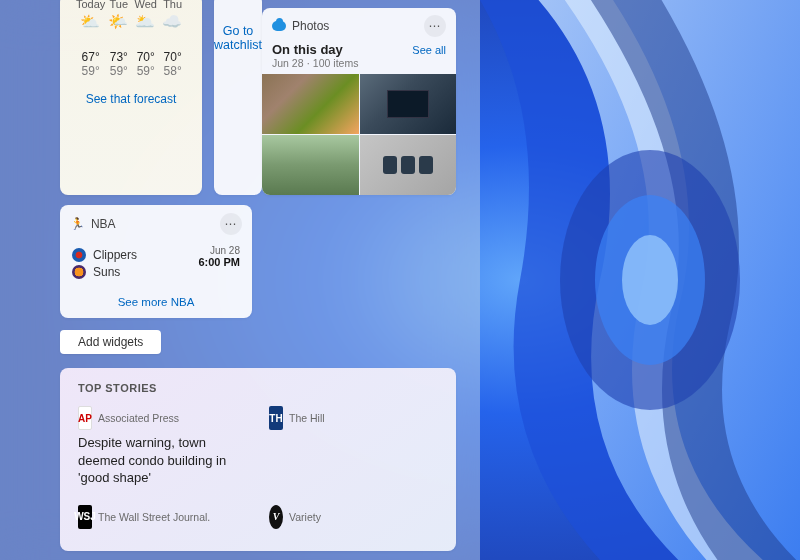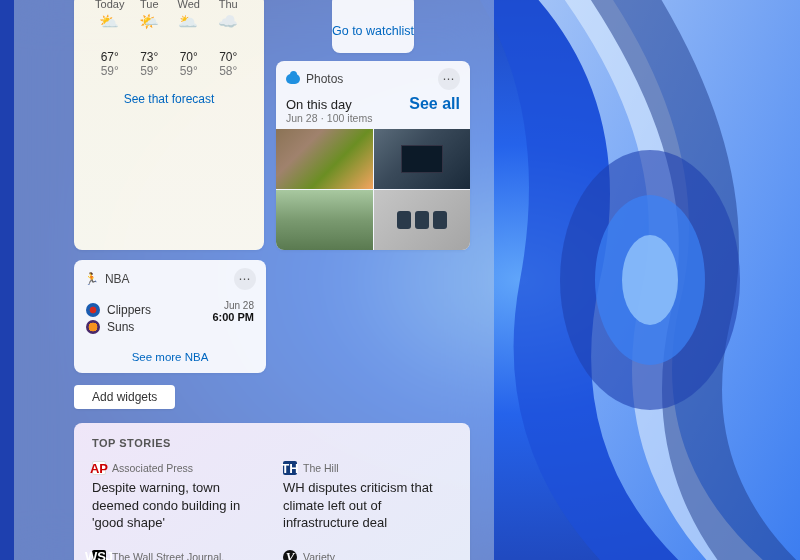--- a/index.html
+++ b/index.html
@@ -4,21 +4,21 @@
   <style>
     * { margin: 0; padding: 0; box-sizing: border-box; font-family: "Segoe UI", -apple-system, sans-serif; }
     html, body { width: 800px; height: 560px; overflow: hidden; }
     body {
       background: radial-gradient(ellipse at 70% 50%, #3b82f6 0%, #2563eb 30%, #1d4ed8 60%, #93c5fd 100%);
       position: relative;
     }
     .wallpaper { position: absolute; inset: 0; z-index: 0; }
     .wallpaper svg { width: 100%; height: 100%; }
     .panel {
-      position: absolute; left: 14px; top: 0; width: 480px; height: 560px;
+      position: absolute; left: 0; top: 0; width: 480px; height: 560px;
       background: rgba(200, 214, 228, 0.45);
       backdrop-filter: blur(24px);
       padding: 0 24px 0 60px;
       overflow: hidden;
       z-index: 1;
     }
     .row { display: flex; gap: 12px; }
     .card {
       background: rgba(255,255,255,0.92);
       border-radius: 8px;
@@ -36,23 +36,23 @@
     .hi { font-size: 12px; color: #262626; margin-top: 18px; }
     .lo { font-size: 12px; color: #7a7a7a; }
     .see-forecast { text-align: center; color: #0067c0; font-size: 12px; padding: 6px 0 2px; cursor: pointer; }
     .watchlist-card { flex: 1; margin-top: -6px; padding: 10px 0 14px; text-align: center; }
     .go-watchlist { color: #0067c0; font-size: 12.5px; cursor: pointer; padding-top: 20px; display: inline-block; }
     .photos-card { margin-top: 8px; padding: 0; overflow: hidden; width: 194px; }
     .photos-head { display: flex; align-items: center; padding: 7px 10px 3px; gap: 6px; }
     .photos-head .title { font-size: 12px; color: #444; flex: 1; }
     .ellipsis { width: 22px; height: 22px; border-radius: 50%; background: rgba(0,0,0,0.05); display: flex; align-items: center; justify-content: center; font-size: 12px; color: #555; cursor: pointer; letter-spacing: 1px; }
     .photos-sub { padding: 2px 10px 5px; display: flex; align-items: baseline; justify-content: space-between; }
-    .onday { font-size: 13px; color: #222; font-weight: 400; }
+    .onday { font-size: 13px; color: #222; font-weight: 700; }
     .oncount { font-size: 10.5px; color: #777; }
-    .seeall { font-size: 16px; color: #0067c0; cursor: pointer; font-weight: bold; }
+    .seeall { font-size: 11px; color: #0067c0; cursor: pointer; }
     .photo-grid { display: grid; grid-template-columns: 1fr 1fr; grid-template-rows: 60px 60px; gap: 1px; }
     .ph { background-size: cover; background-position: center; }
     .ph1 { background: linear-gradient(135deg, #8b7355 0%, #a0826d 30%, #6b8e23 60%, #f4a460 100%); }
     .ph2 { background: linear-gradient(135deg, #5a6b7a 0%, #3a4a5a 40%, #1a2a3a 100%); display:flex; align-items:center; justify-content:center; }
     .ph2::after { content:""; width:40px; height:26px; background:#0c1a28; border:1px solid #334; }
     .ph3 { background: linear-gradient(180deg, #a8c8a0 0%, #7a9a70 50%, #5a7a50 100%); }
     .ph4 { background: linear-gradient(135deg, #c5c5c5 0%, #a5a5a5 100%); display:flex; gap:4px; align-items:center; justify-content:center; }
     .ph4 span { width:14px; height:18px; background:#2a3a4a; border-radius:3px; }
     .sports-card { width: 192px; margin-top: 10px; padding: 8px 10px 10px; }
     .sports-head { display: flex; align-items: center; gap: 6px; }
@@ -66,21 +66,21 @@
     .suns { background: radial-gradient(circle,#f7931e 45%,#4a2a6a 46%); }
     .when { text-align: right; font-size: 10px; color: #666; }
     .when .time { font-size: 11px; color: #111; font-weight: 700; }
     .see-more-nba { text-align: center; color: #0067c0; font-size: 11.5px; cursor: pointer; padding-top: 8px; }
     .addw-wrap { text-align: left; padding: 12px 0 14px; }
     .addw { display: inline-block; background: #fff; border-radius: 4px; padding: 5px 18px; font-size: 12px; color: #333; cursor: pointer; box-shadow: 0 1px 2px rgba(0,0,0,0.08); }
     .stories { background: linear-gradient(145deg, rgba(245,235,250,0.96), rgba(235,240,250,0.96)); padding: 14px 18px 18px; }
     .top-h { font-size: 11px; letter-spacing: 0.5px; color: #555; font-weight: 600; margin-bottom: 12px; }
     .story-grid { display: grid; grid-template-columns: 1fr 1fr; gap: 18px 22px; }
     .story .src { display: flex; align-items: center; gap: 6px; font-size: 10.5px; color: #6a6a6a; margin-bottom: 4px; }
-    .src-badge { width: 14px; height: 14px; border-radius: 2px; font-size: 13px; font-weight: 700; color: #fff; display: inline-flex; align-items: center; justify-content: center; }
+    .src-badge { width: 14px; height: 24px; border-radius: 2px; font-size: 10px; font-weight: 700; color: #fff; display: inline-flex; align-items: center; justify-content: center; }
     .b-ap { background:#fff; color:#c00; border:1px solid #ddd; }
     .b-hill { background:#123a7a; }
     .b-wsj { background:#000; }
     .b-var { background:#111; border-radius:50%; font-family:serif; font-style:italic; }
     .headline { font-size: 13px; line-height: 1.35; color: #222; cursor: pointer; }
     .cloud-ico { width:14px; height:10px; background:#2090e0; border-radius:5px; display:inline-block; position:relative; }
     .cloud-ico::before { content:""; position:absolute; width:7px; height:7px; background:#2090e0; border-radius:50%; top:-3px; left:4px; }
   </style>
 </head>
 <body>
@@ -135,21 +135,21 @@
         <div class="day">
           <div class="day-label">Thu</div>
           <div class="day-ico">☁️</div>
           <div class="hi">70°</div>
           <div class="lo">58°</div>
         </div>
       </div>
       <div class="see-forecast">See that forecast</div>
     </div>
 
-    <div style="flex:1; display:flex; flex-direction:column;align-items:center;">
+    <div style="flex:1; display:flex; flex-direction:row;">
       <div class="card watchlist-card">
         <span class="go-watchlist">Go to watchlist</span>
       </div>
       <div class="card photos-card">
         <div class="photos-head">
           <span class="cloud-ico"></span>
           <span class="title">Photos</span>
           <span class="ellipsis">⋯</span>
         </div>
         <div class="photos-sub">
@@ -210,21 +210,20 @@
           <span class="src-badge b-ap">AP</span>
           <span>Associated Press</span>
         </div>
         <div class="headline">Despite warning, town deemed condo building in 'good shape'</div>
       </div>
       <div class="story">
         <div class="src">
           <span class="src-badge b-hill">TH</span>
           <span>The Hill</span>
         </div>
-        <div class="headline">WH disputes criticism that climate left out of infrastructure deal</div>
       </div>
       <div class="story">
         <div class="src">
           <span class="src-badge b-wsj">WSJ</span>
           <span>The Wall Street Journal.</span>
         </div>
 
       </div>
       <div class="story">
         <div class="src">

